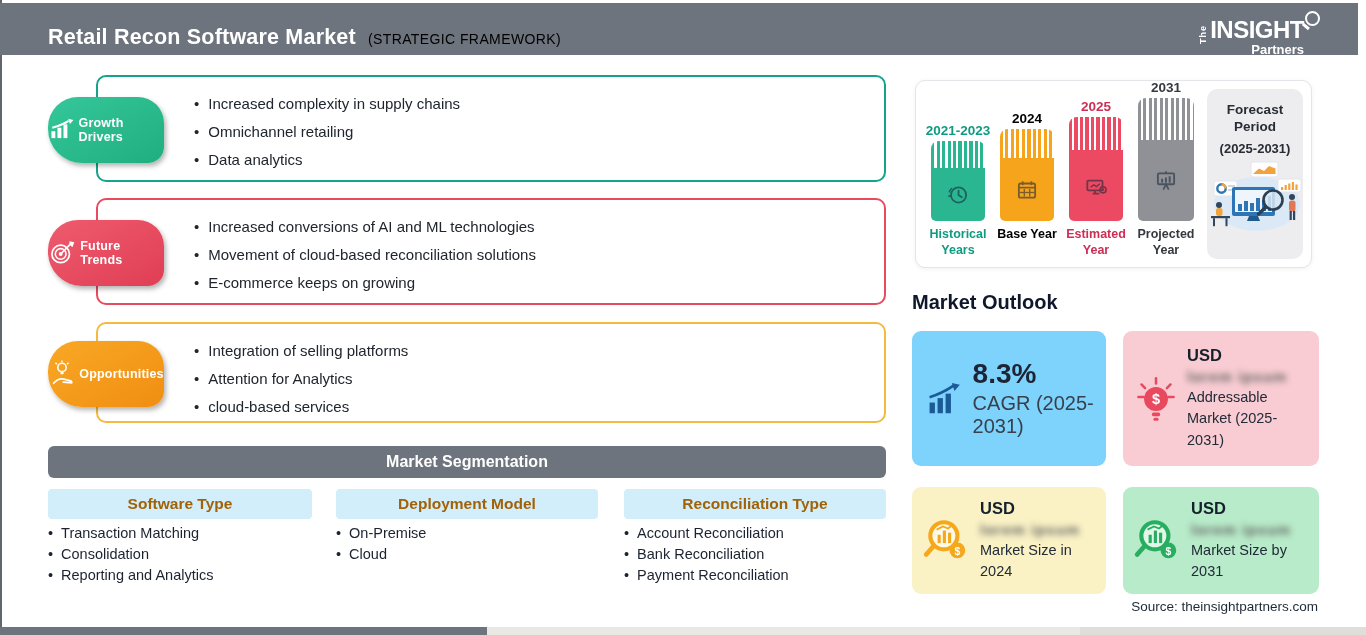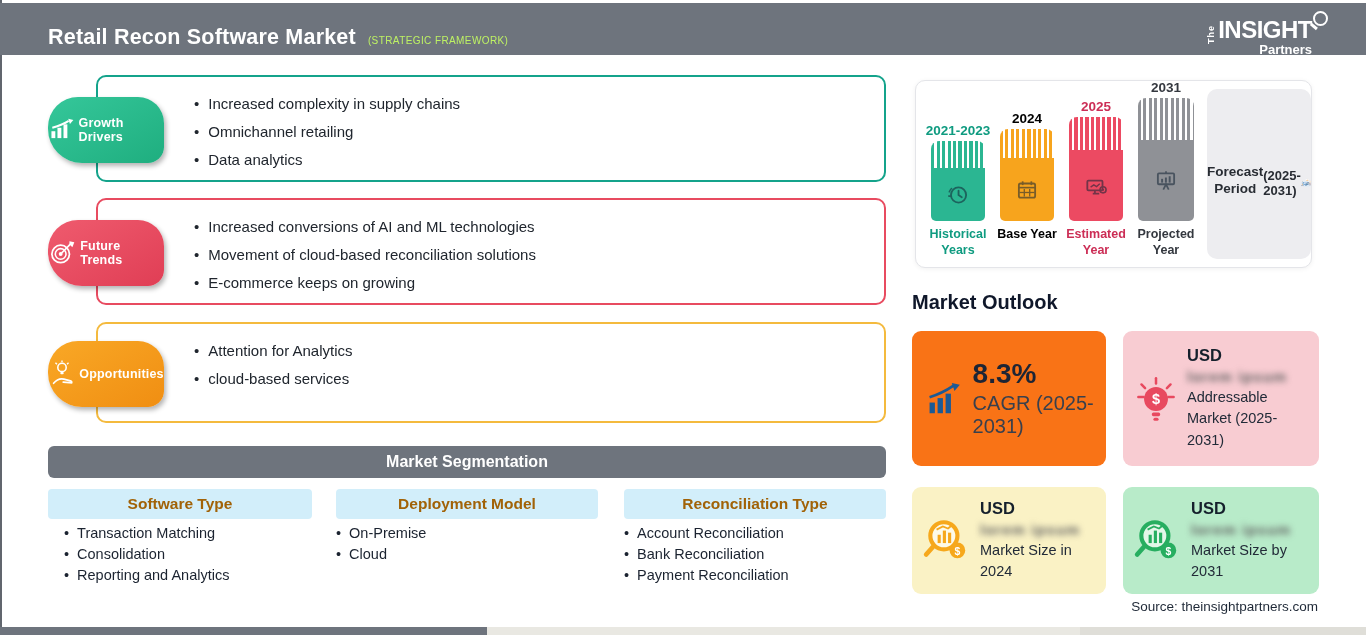--- a/index.html
+++ b/index.html
@@ -2,25 +2,25 @@
 <html><head>
 <meta charset="utf-8">
 <style>
   * { margin:0; padding:0; box-sizing:border-box; }
   html,body { background:#fff; }
   body { font-family:"Liberation Sans", sans-serif; }
   .page { position:relative; width:1366px; height:635px; background:#fff; overflow:hidden; }
   .edge-left { position:absolute; left:0; top:0; bottom:0; width:2px; background:#61666e; }
 
   
-  .header { position:absolute; top:3px; left:0; right:0; height:52px; background:#6e747d;
+  .header { position:absolute; top:3px; left:0; right:8px; height:52px; background:#6e747d;
             display:flex; align-items:center; justify-content:space-between; padding:16px 40px 0 48px; }
   .header-left { display:flex; align-items:baseline; gap:12px; }
   .title { color:#fff; font-size:21.5px; font-weight:700; letter-spacing:.2px; }
-  .subtitle { color:#bef264; font-size:10px; font-weight:500; letter-spacing:.4px; }
+  .subtitle { color:#000000; font-size:14px; font-weight:500; letter-spacing:.4px; }
   .logo { position:relative; color:#fff; text-align:right; padding-right:14px; line-height:1; }
   .logo-the { position:absolute; left:-11px; top:7px; writing-mode:vertical-rl; transform:rotate(180deg);
               font-size:9px; font-weight:700; letter-spacing:1px; }
   .logo-main { font-size:24px; font-weight:800; letter-spacing:-.5px; }
   .logo-partners { display:block; font-size:13px; font-weight:700; margin-top:1px; }
   .logo-lens { position:absolute; right:-2px; top:-7px; width:15px; height:15px; border:2.5px solid #fff;
                border-radius:50%; }
   .logo-lens::after { content:""; position:absolute; left:-5px; bottom:-3px; width:8px; height:2.5px;
                       background:#fff; transform:rotate(40deg); }
 
@@ -45,21 +45,21 @@
   .seg-bar { position:absolute; left:48px; top:446px; width:838px; height:32px; background:#6e747d;
              border-radius:6px; display:flex; align-items:center; justify-content:center;
              color:#fff; font-size:16px; font-weight:700; }
   .seg-head { position:absolute; top:489px; height:30px; background:#d2eefa; border-radius:4px;
               display:flex; align-items:center; justify-content:center; font-size:15.5px;
               font-weight:700; color:#a16207; }
   .seg-head-1 { left:48px;  width:264px; }
   .seg-head-2 { left:336px; width:262px; }
   .seg-head-3 { left:624px; width:262px; }
   .seg-list { position:absolute; top:523px; list-style:none; }
-  .seg-list-1 { left:64px; } .seg-list-2 { left:336px; } .seg-list-3 { left:624px; }
+  .seg-list-1 { left:48px; } .seg-list-2 { left:336px; } .seg-list-3 { left:624px; }
   .seg-list li { font-size:14.5px; color:#1b2330; line-height:21px; }
   .seg-list li::before { content:"•"; margin-right:8px; }
 
   
   .timeline { position:absolute; left:915px; top:80px; width:397px; height:188px; background:#fff;
               border:1px solid #e4e5e9; border-radius:10px; box-shadow:0 1px 5px rgba(0,0,0,.06);
               display:flex; align-items:flex-end; padding:8px 8px 8px 10px; gap:5px; }
   .bar-group { display:flex; flex-direction:column; align-items:center; justify-content:flex-end;
                width:64px; }
   .bar-year { font-size:13.5px; font-weight:800; margin-bottom:3px; white-space:nowrap; }
@@ -70,29 +70,29 @@
                line-height:1.25; width:72px; }
   .c-teal   { color:#0f9b80; } .c-orange { color:#000000; }
   .c-red    { color:#cc2e56; } .c-dark   { color:#34383f; }
   .bg-teal   { background:#2bb692; } .st-teal   { background:repeating-linear-gradient(90deg,#2bb692 0 3px,#fff 3px 5.5px); }
   .bg-orange { background:#f7a41d; } .st-orange { background:repeating-linear-gradient(90deg,#f7a41d 0 3px,#fff 3px 5.5px); }
   .bg-red    { background:#ec4a62; } .st-red    { background:repeating-linear-gradient(90deg,#ec4a62 0 3px,#fff 3px 5.5px); }
   .bg-gray   { background:#8f9196; } .st-gray   { background:repeating-linear-gradient(90deg,#8f9196 0 3px,#fff 3px 5.5px); }
   .bar-icon { opacity:.55; }
 
   .forecast { width:104px; height:170px; background:#ededf0; border-radius:10px; margin-left:3px;
-              display:flex; flex-direction:row; align-items:center; padding-top:13px; }
+              display:flex; flex-direction:column; align-items:center; padding-top:13px; }
   .forecast-title { font-size:13.5px; font-weight:700; color:#282c33; text-align:center; line-height:1.25; }
   .forecast-range { font-size:13px; font-weight:700; color:#282c33; margin-top:5px; }
   .forecast-illustration { margin-top:4px; }
 
   
   .outlook-heading { position:absolute; left:912px; top:291px; font-size:20px; font-weight:700; color:#0f172a; }
   .card { position:absolute; border-radius:9px; }
-  .card-blue   { left:912px;  top:331px; width:194px; height:135px; background:#f97316;
+  .card-blue   { left:912px;  top:331px; width:194px; height:135px; background:#7dd3fc;
                  display:flex; align-items:center; padding-left:14px; gap:11px; }
   .card-pink   { left:1123px; top:331px; width:196px; height:135px; background:#f8ccd2; }
   .card-yellow { left:912px;  top:487px; width:194px; height:107px; background:#faf2c5; }
   .card-green  { left:1123px; top:487px; width:196px; height:107px; background:#b8ebc9; }
   .card-row { display:flex; align-items:center; height:100%; padding-left:10px; gap:8px; }
   .card-value { font-size:28px; font-weight:800; color:#1d2535; line-height:1.1; }
   .card-sub { font-size:20px; color:#39404d; margin-top:2px; }
   .card-text { width:118px; }
   .card-currency { font-size:16.5px; font-weight:800; color:#15202c; }
   .card-blur { display:inline-block; font-size:15px; font-weight:800; color:#636363;
@@ -168,20 +168,21 @@
         <circle cx="15" cy="8" r="4.5" stroke="#fff" stroke-width="1.7" fill="none"></circle>
         <rect x="13.2" y="12.8" width="3.6" height="2.4" rx="1" fill="#fff"></rect>
         <line x1="15" y1="0.5" x2="15" y2="2.5" stroke="#fff" stroke-width="1.5"></line>
         <line x1="8" y1="3" x2="9.6" y2="4.6" stroke="#fff" stroke-width="1.5"></line>
         <line x1="22" y1="3" x2="20.4" y2="4.6" stroke="#fff" stroke-width="1.5"></line>
         <path d="M6 25 q5 -6 11 -4.5 l7 1.8 q2 .7 1.3 2.2 l-9 -.8" stroke="#fff" stroke-width="1.8" fill="none" stroke-linecap="round"></path>
       </svg>
       <span class="badge-label">Opportunities</span>
     </div>
     <ul>
+      <li>Integration of selling platforms</li>
       <li>Attention for Analytics</li>
       <li>cloud-based services</li>
     </ul>
   </div>
 
   <div class="seg-bar">Market Segmentation</div>
   <div class="seg-head seg-head-1">Software Type</div>
   <div class="seg-head seg-head-2">Deployment Model</div>
   <div class="seg-head seg-head-3">Reconciliation Type</div>
   <ul class="seg-list seg-list-1">

